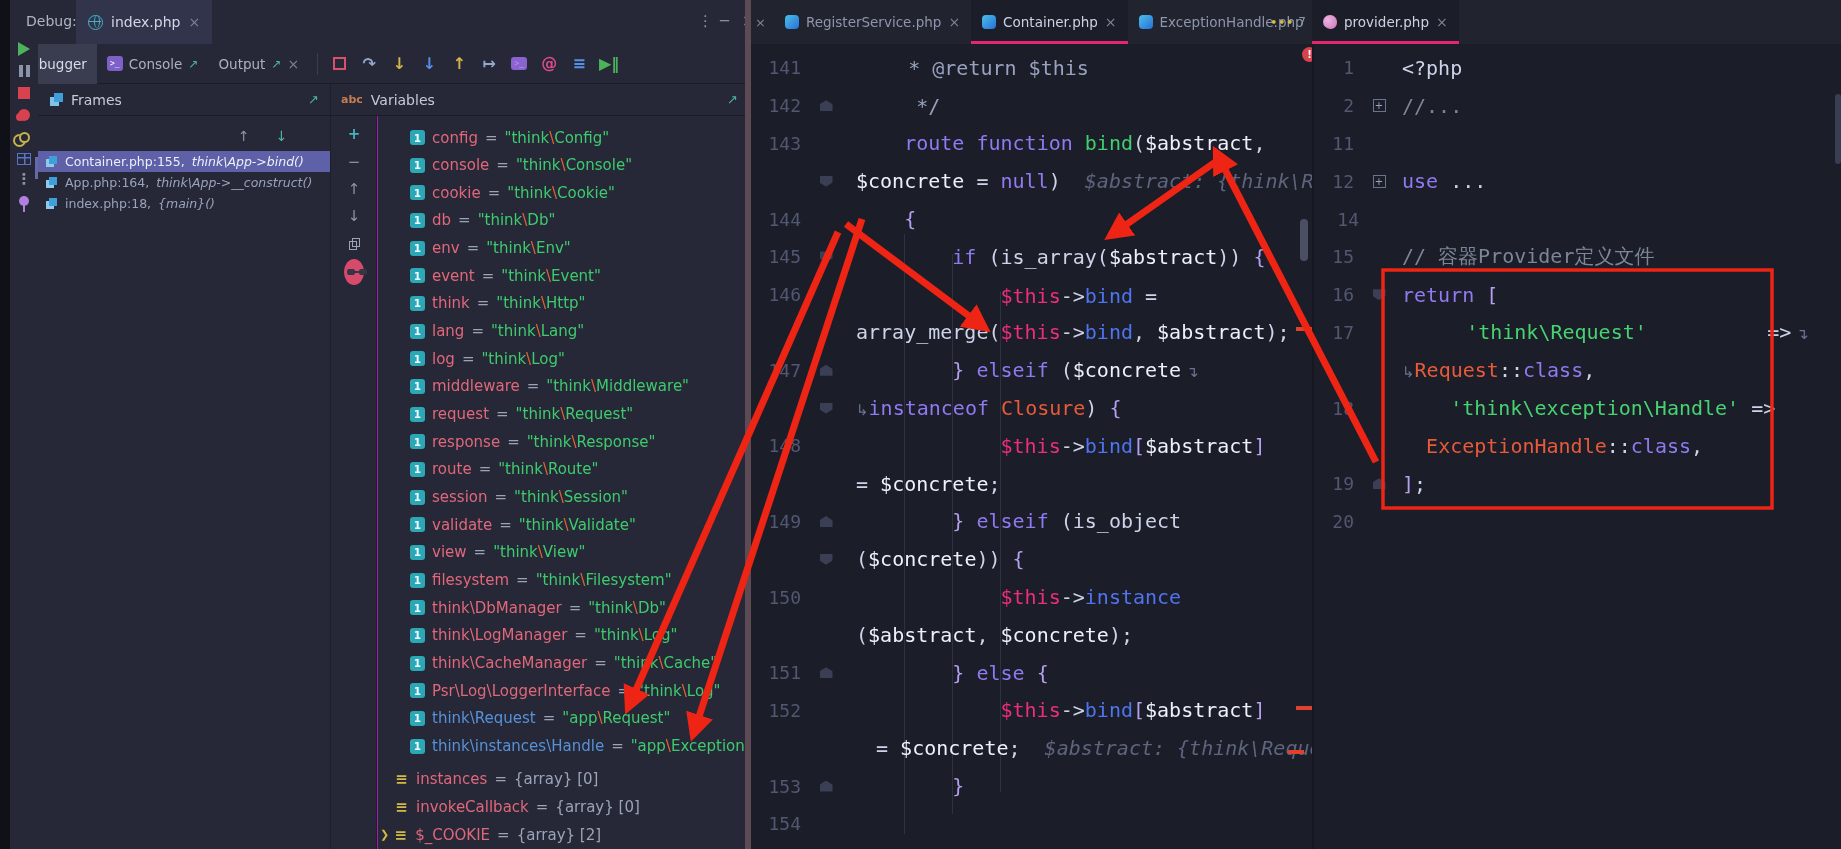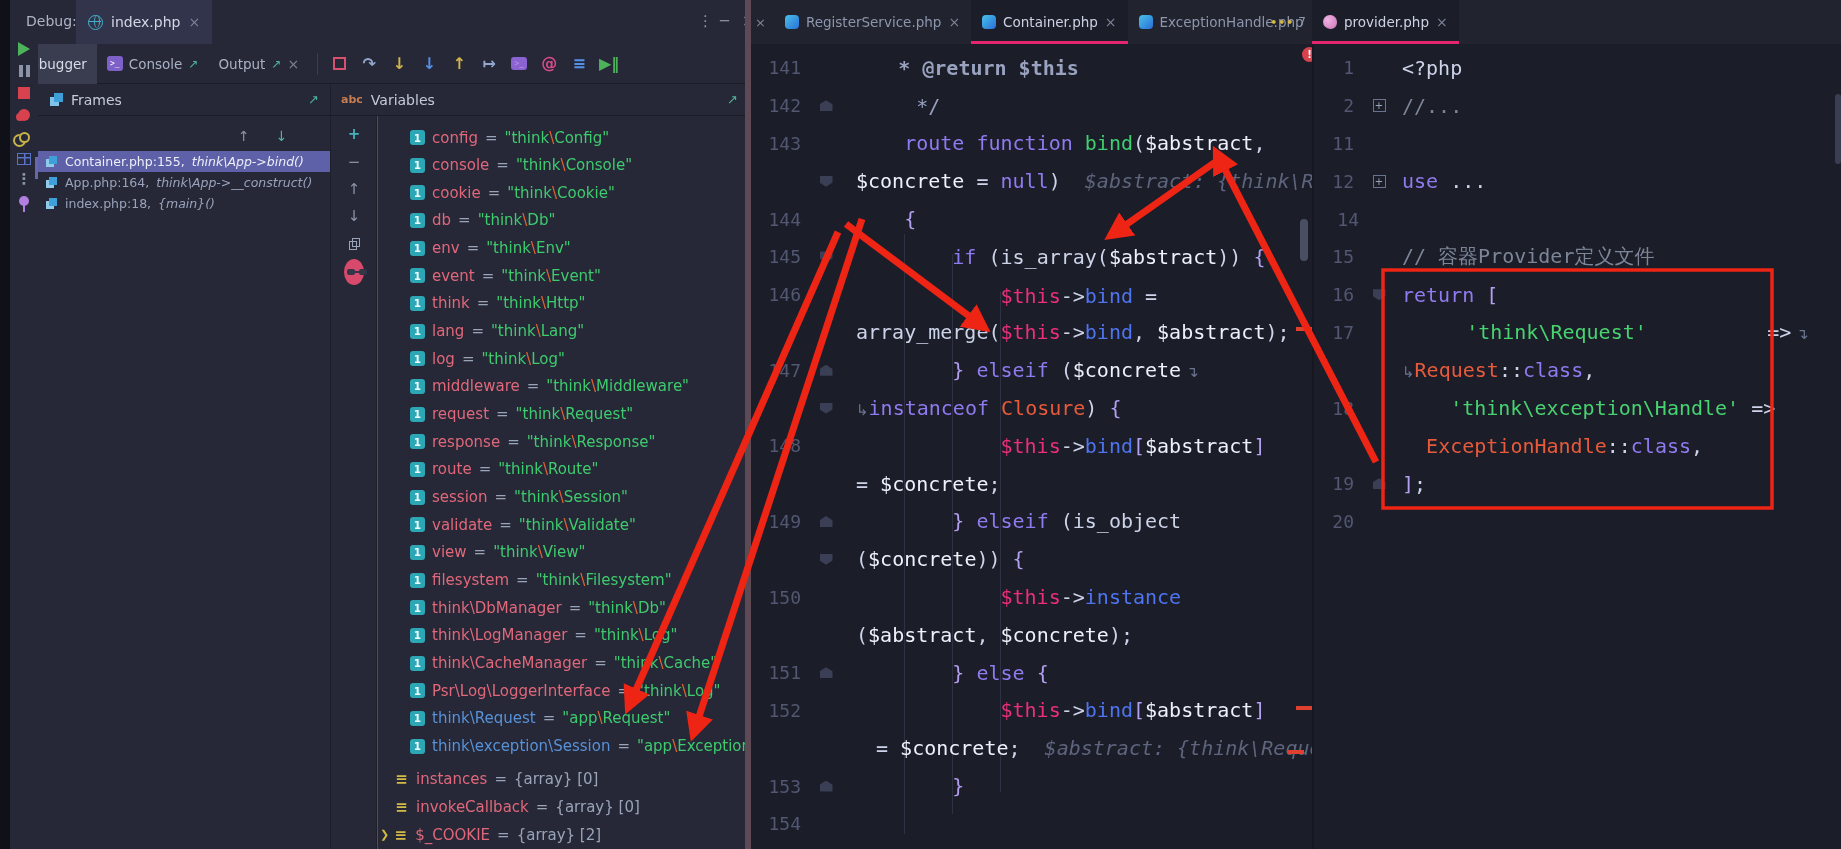--- a/index.html
+++ b/index.html
@@ -1,18 +1,18 @@
 <!DOCTYPE html>
 <html><head>
 <meta charset="utf-8">
 <style>
   * { margin:0; padding:0; box-sizing:border-box; }
   html,body { background:#14151c; }
   #app { position:relative; width:1841px; height:849px; overflow:hidden;
-         background:#6d28d9; font-family:"DejaVu Sans", sans-serif; color:#c5cbda; }
+         background:#a21caf; font-family:"DejaVu Sans", sans-serif; color:#c5cbda; }
   .abs { position:absolute; }
 
   
   #edge-strip { left:0; top:0; width:10px; height:849px; background:#101118; z-index:5; }
   #debug-header { left:10px; top:0; width:741px; height:44px; background:#262837; }
   #debug-label { left:16px; top:13px; font-size:14px; color:#aeb4c6; }
   .dtab { position:absolute; left:66px; top:0; height:44px; background:#31344a; display:flex; align-items:center; gap:8px; padding:0 12px; }
   .globe { width:15px; height:15px; border-radius:50%; border:1.5px solid #46b0c8; position:relative; }
   .globe:before { content:""; position:absolute; left:-1px; top:5px; width:13px; height:1.5px; background:#46b0c8; }
   .globe:after { content:""; position:absolute; left:5px; top:-1px; width:4px; height:13px; border:1.5px solid #46b0c8; border-radius:50%; border-top:none; border-bottom:none; }
@@ -431,21 +431,21 @@
         <span class="vval">"think<b>\</b>Log"</span>
       </div>
       <div class="vrow" style="top: 588.86px; left: 32px;">
         <span class="vic">1</span>
         <span class="vname blue">think\Request</span>
         <span class="veq"> = </span>
         <span class="vval">"app<b>\</b>Request"</span>
       </div>
       <div class="vrow" style="top: 616.52px; left: 32px;">
         <span class="vic">1</span>
-        <span class="vname blue">think\exception\Session</span>
+        <span class="vname blue">think\instances\Handle</span>
         <span class="veq"> = </span>
         <span class="vval">"app<b>\</b>ExceptionHandle"</span>
       </div>
       <div class="vrow" style="top: 649px; left: 16px;">
         <span class="vic arr">≡</span>
         <span class="vname">instances</span>
         <span class="veq"> = </span>
         <span class="vgray">{array} [0]</span>
       </div>
       <div class="vrow" style="top: 677px; left: 16px;">
@@ -546,21 +546,21 @@
           <span class="fmark down"></span>
         </div>
         <div class="crow fold" style="left: 64px; top: 609.8px; width: 22px;">
           <span class="fmark up"></span>
         </div>
         <div class="crow fold" style="left: 64px; top: 723.2px; width: 22px;">
           <span class="fmark up"></span>
         </div>
       </div>
       <div id="mid-code">
-        <div class="crow code" style="left: 87px; top: 5px; font-weight: bold;">
+        <div class="crow code" style="left: 97px; top: 5px;">
           <pre><span class="s-doc">     * @return $this</span></pre>
         </div>
         <div class="crow code" style="left: 105px; top: 42.8px;">
           <pre><span class="s-doc">     */</span></pre>
         </div>
         <div class="crow code" style="left: 105px; top: 80.6px;">
           <pre><span class="s-pln">    </span><span class="s-kw">route</span><span class="s-pln"> </span><span class="s-kw">function</span><span class="s-pln"> </span><span class="s-fn">bind</span><span class="s-pln">(</span><span class="s-var">$abstract</span><span class="s-pln">,</span></pre>
         </div>
         <div class="crow code" style="left: 105px; top: 118.4px;">
           <pre><span class="s-var">$concrete</span><span class="s-pln"> = </span><span class="s-kw">null</span><span class="s-pln">)  </span><span class="s-hint">$abstract: {think\R</span></pre>

